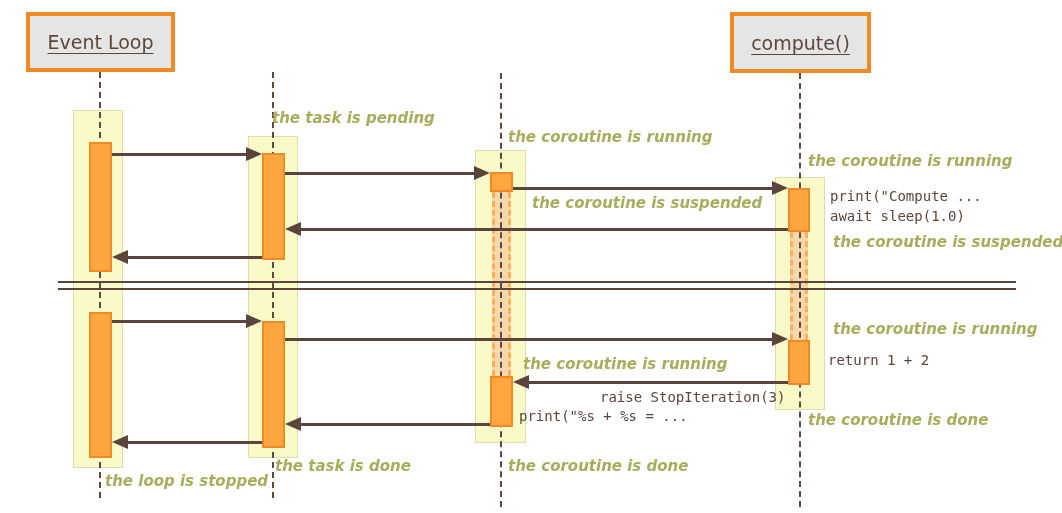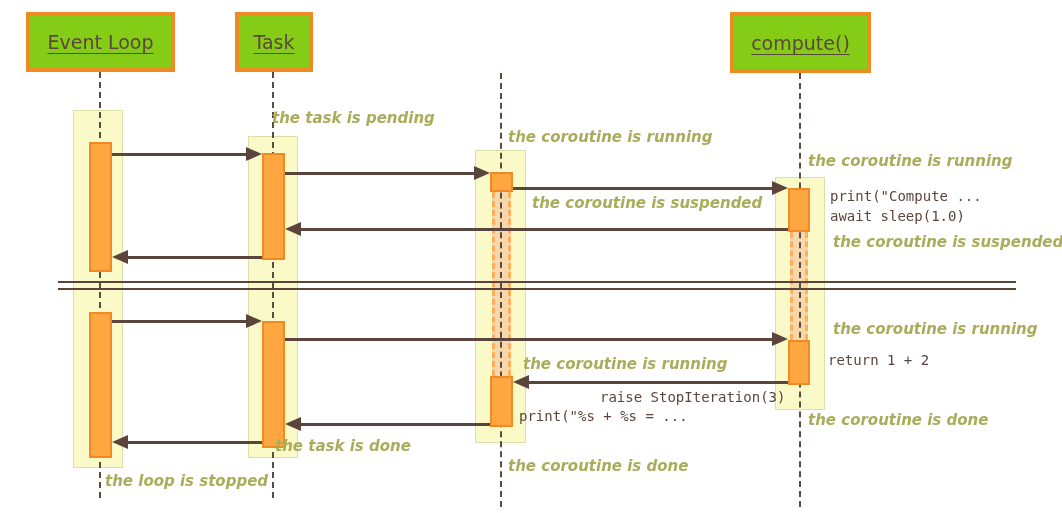--- a/index.html
+++ b/index.html
@@ -2,21 +2,21 @@
 <html><head>
 <meta charset="utf-8">
 <style>
   html,body { margin:0; padding:0; background:#ffffff; }
   .canvas {
     position:relative; width:1062px; height:513px; background:#ffffff;
     font-family:"DejaVu Sans", sans-serif; overflow:hidden;
   }
   .participant {
     position:absolute; box-sizing:border-box;
-    background:#84cc16; border:4px solid #F08A24;
+    background:#e5e5e5; border:4px solid #F08A24;
     color:#5D463C; font-size:19px;
     display:flex; align-items:center; justify-content:center;
   }
   .participant span { text-decoration:underline; text-underline-offset:4px; }
   .band { position:absolute; background:#FAFAC8; border:1px solid #DCDFA8; box-sizing:border-box; }
   .lifeline { position:absolute; width:0; border-left:2px dashed #5F4A42; }
   .bar { position:absolute; background:#FFA640; border:2.5px solid #F08A24; box-sizing:border-box; }
   .suspended { position:absolute; background:#F7D8AB; border-left:3px dashed #FFAE5E; border-right:3px dashed #FFAE5E; box-sizing:border-box; }
   .aline { position:absolute; height:3px; background:#5B443C; }
   .ahead-r { position:absolute; width:0; height:0; border-left:16px solid #5B443C; border-top:7px solid transparent; border-bottom:7px solid transparent; }
@@ -43,23 +43,20 @@
   <div class="suspended" style="left:492px; top:192px; width:19px; height:184px;"></div>
   <div class="suspended" style="left:790px; top:232px; width:18px; height:108px;"></div>
 
   <div class="lifeline" style="left:99px; top:72px; height:426px;"></div>
   <div class="lifeline" style="left:272px; top:72px; height:426px;"></div>
   <div class="lifeline" style="left:500px; top:73px; height:434px;"></div>
   <div class="lifeline" style="left:799px; top:73px; height:434px;"></div>
 
   <div class="participant" style="left:26px; top:12px; width:149px; height:60px;">
     <span>Event Loop</span>
-  </div>
-  <div class="participant" style="left:235px; top:12px; width:78px; height:60px;">
-    <span>Task</span>
   </div>
   <div class="participant" style="left:730px; top:12px; width:141px; height:61px;">
     <span>compute()</span>
   </div>
 
   <div class="bar" style="left:89px; top:142px; width:23px; height:130px;"></div>
   <div class="bar" style="left:89px; top:312px; width:23px; height:146px;"></div>
   <div class="bar" style="left:262px; top:153px; width:23px; height:107px;"></div>
   <div class="bar" style="left:262px; top:321px; width:23px; height:127px;"></div>
   <div class="bar" style="left:490px; top:172px; width:23px; height:20px;"></div>
@@ -113,21 +110,21 @@
 
   <div class="note" style="left:272px; top:109px;">the task is pending</div>
   <div class="note" style="left:508px; top:128px;">the coroutine is running</div>
   <div class="note" style="left:532px; top:194px;">the coroutine is suspended</div>
   <div class="note" style="left:808px; top:152px;">the coroutine is running</div>
   <div class="note" style="left:833px; top:233px;">the coroutine is suspended</div>
   <div class="note" style="left:833px; top:320px;">the coroutine is running</div>
   <div class="note" style="left:523px; top:355px;">the coroutine is running</div>
   <div class="note" style="left:808px; top:411px;">the coroutine is done</div>
   <div class="note" style="left:508px; top:457px;">the coroutine is done</div>
-  <div class="note" style="left:275px; top:437px;">the task is done</div>
+  <div class="note" style="left:275px; top:457px;">the task is done</div>
   <div class="note" style="left:105px; top:472px;">the loop is stopped</div>
 
   <div class="code" style="left:830px; top:188px;">print("Compute ...</div>
   <div class="code" style="left:830px; top:208px;">await sleep(1.0)</div>
   <div class="code" style="left:828px; top:352px;">return 1 + 2</div>
   <div class="code" style="left:600px; top:389px;text-align:center;">raise StopIteration(3)</div>
   <div class="code" style="left:519px; top:408px;">print("%s + %s = ...</div>
 
 </div>
 

